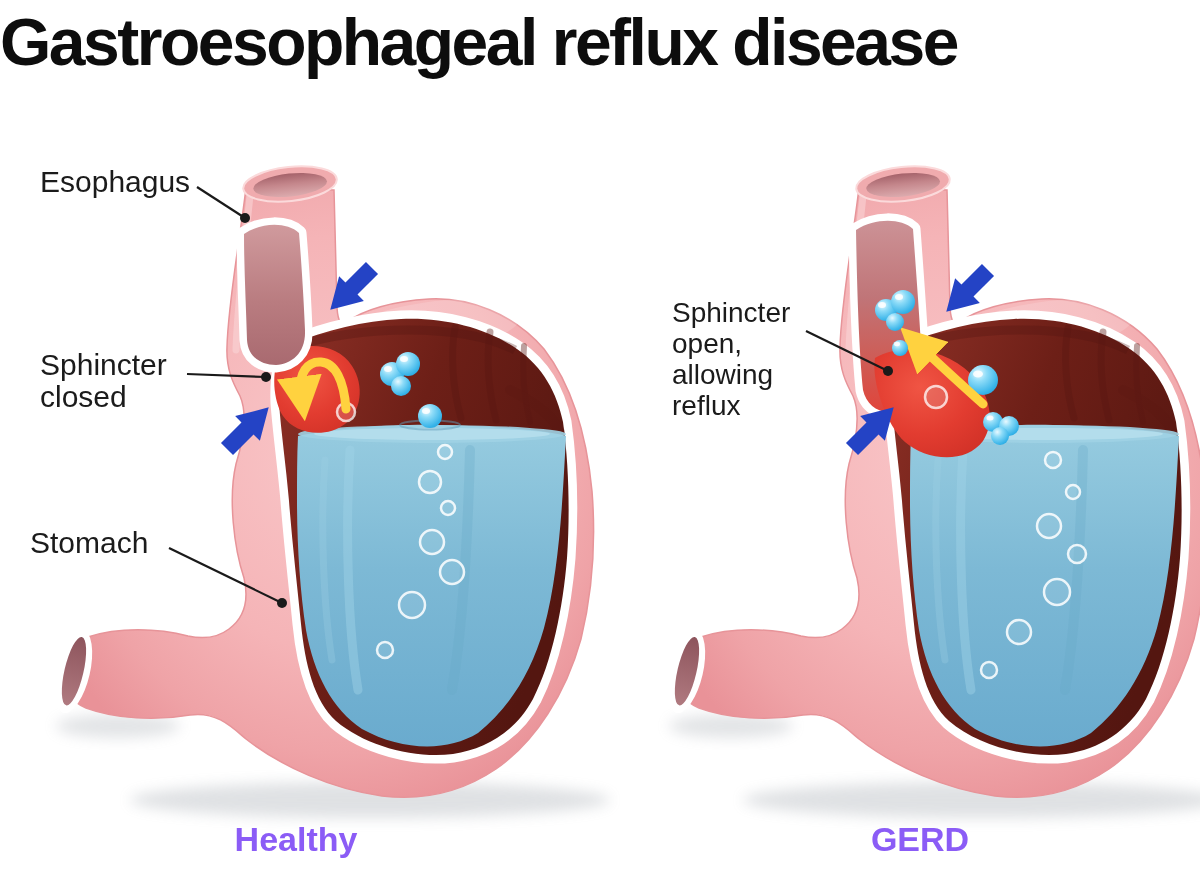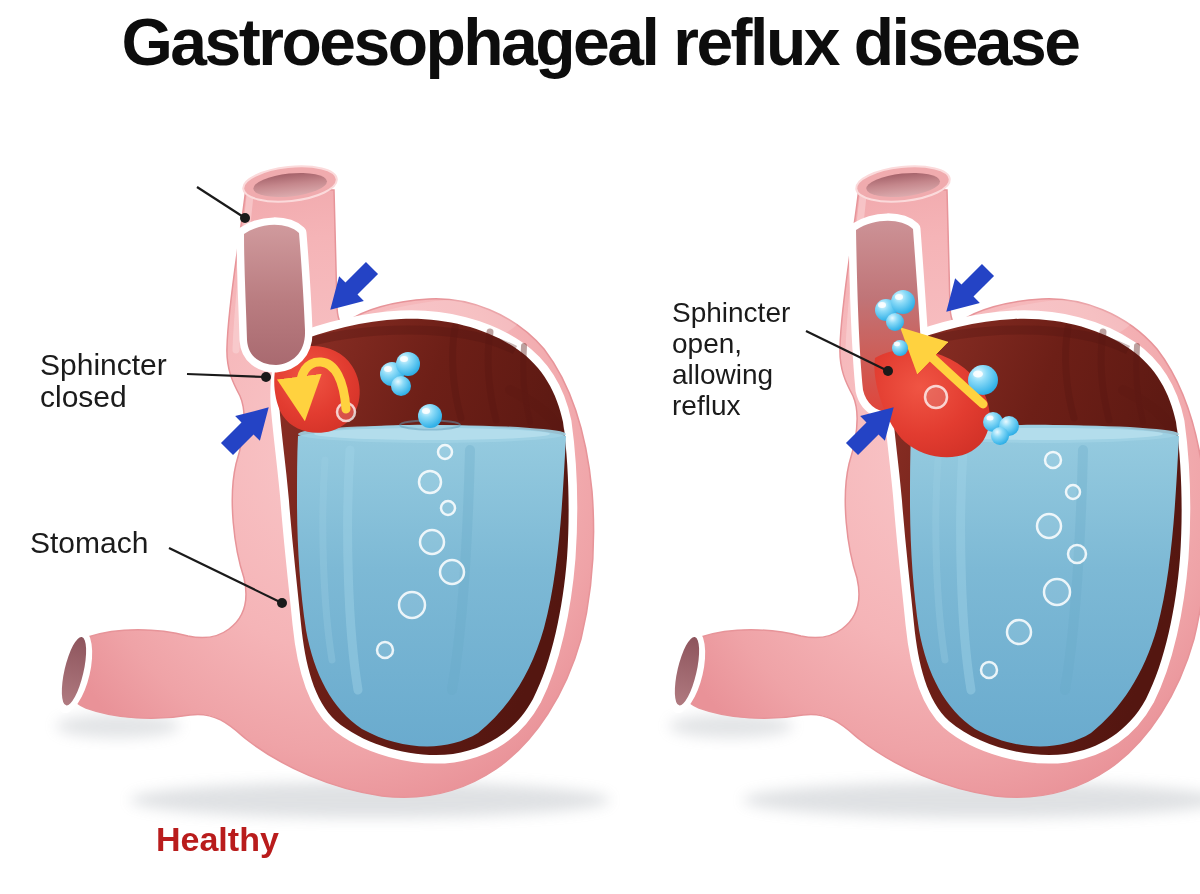--- a/index.html
+++ b/index.html
@@ -1,23 +1,23 @@
 <!DOCTYPE html>
 <html><head>
 <meta charset="utf-8">
 <style>
   html,body{margin:0;padding:0;background:#fff;}
   .canvas{position:relative;width:1200px;height:894px;background:#ffffff;overflow:hidden;
           font-family:"Liberation Sans",sans-serif;}
   .art{position:absolute;left:0;top:0;}
-  .title{position:absolute;top:4px;left:0;width:100%;text-align:center;
+  .title{position:absolute;top:4px;left:0;width:100%;text-align:left;
          font-size:66px;font-weight:700;letter-spacing:-2.5px;color:#0d0d0d;}
   .anno{position:absolute;color:#1b1b1b;font-size:30px;line-height:32px;white-space:pre-line;}
   .anno.small{font-size:28px;line-height:31px;}
-  .caption{position:absolute;width:280px;text-align:left;font-size:34px;font-weight:700;color:#b91c1c;}
+  .caption{position:absolute;width:280px;text-align:center;font-size:34px;font-weight:700;color:#8b5cf6;}
 </style>
 </head>
 <body>
 
 <div class="canvas">
 
   <svg class="art" width="1200" height="894" viewBox="0 0 1200 894">
     <defs>
       <filter id="soft" x="-50%" y="-50%" width="200%" height="200%">
           <feGaussianBlur stdDeviation="7"></feGaussianBlur>
@@ -249,22 +249,24 @@
     <g fill="#1a1a1a">
       <circle cx="245" cy="218" r="5"></circle>
         <circle cx="266" cy="377" r="5"></circle>
       <circle cx="282" cy="603" r="5"></circle>
         <circle cx="888" cy="371" r="5"></circle>
     </g>
   </svg>
 
   <div class="title">Gastroesophageal reflux disease</div>
 
+  <div class="anno" style="left:40px;top:166px">Esophagus</div>
   <div class="anno" style="left:40px;top:349px">Sphincter
 closed</div>
   <div class="anno" style="left:30px;top:527px">Stomach</div>
   <div class="anno small" style="left:672px;top:297px">Sphincter
 open,
 allowing
 reflux</div>
 
   <div class="caption" style="left:156px;top:820px">Healthy</div>
+  <div class="caption" style="left:780px;top:820px">GERD</div>
 </div>
 
 </body></html>

